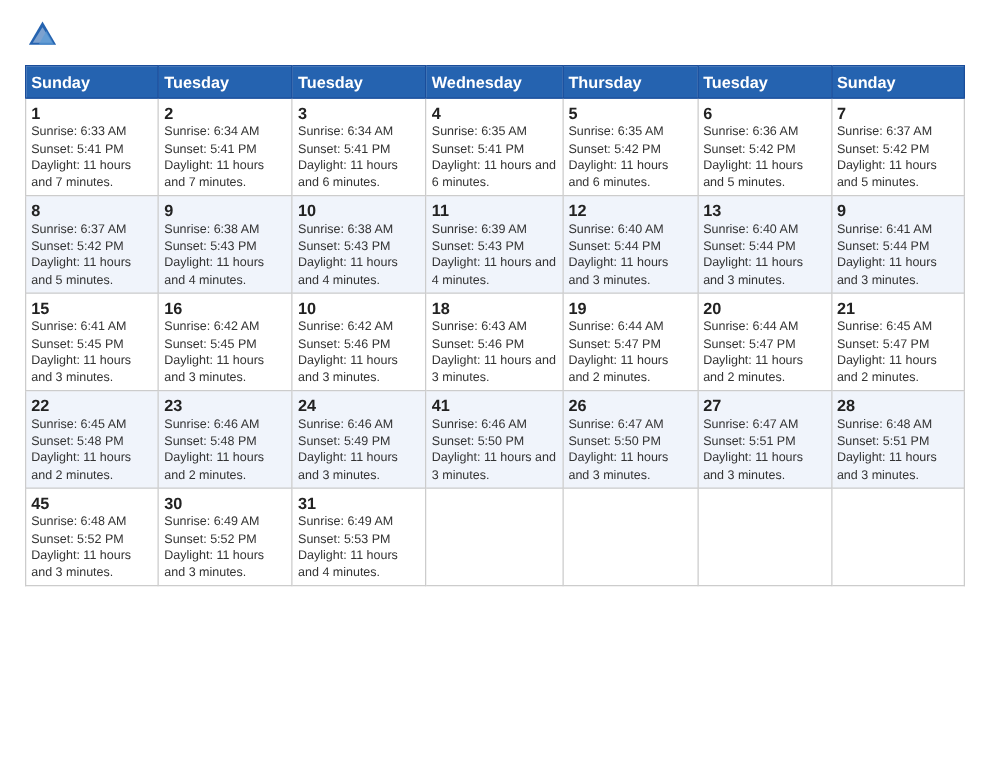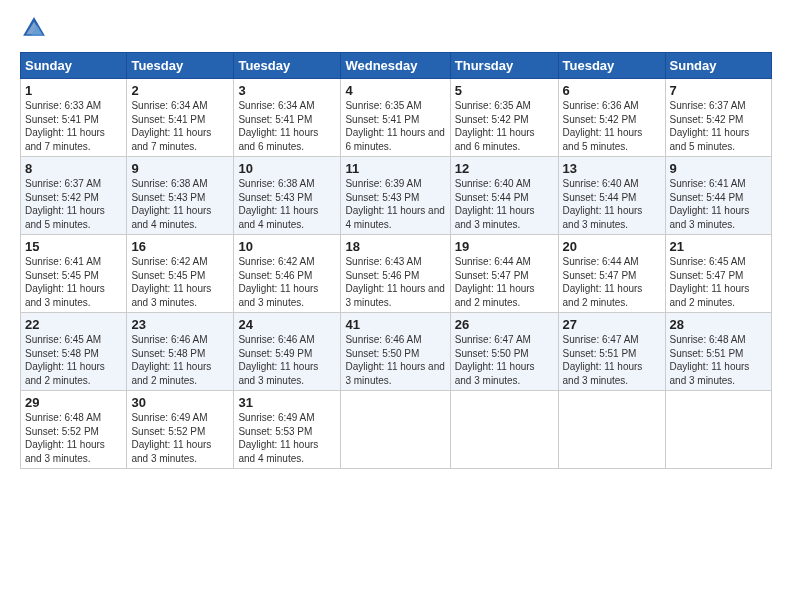--- a/index.html
+++ b/index.html
@@ -245,21 +245,21 @@
         <span class="day-num">27</span>
         <span class="cell-text">Sunrise: 6:47 AM<br>Sunset: 5:51 PM<br>Daylight: 11 hours and 3 minutes.</span>
       </td>
           <td>
         <span class="day-num">28</span>
         <span class="cell-text">Sunrise: 6:48 AM<br>Sunset: 5:51 PM<br>Daylight: 11 hours and 3 minutes.</span>
       </td>
         </tr>
         <tr>
           <td>
-        <span class="day-num">29</span>
+        <span class="day-num">45</span>
         <span class="cell-text">Sunrise: 6:48 AM<br>Sunset: 5:52 PM<br>Daylight: 11 hours and 3 minutes.</span>
       </td>
           <td>
         <span class="day-num">30</span>
         <span class="cell-text">Sunrise: 6:49 AM<br>Sunset: 5:52 PM<br>Daylight: 11 hours and 3 minutes.</span>
       </td>
           <td>
         <span class="day-num">31</span>
         <span class="cell-text">Sunrise: 6:49 AM<br>Sunset: 5:53 PM<br>Daylight: 11 hours and 4 minutes.</span>
       </td>

